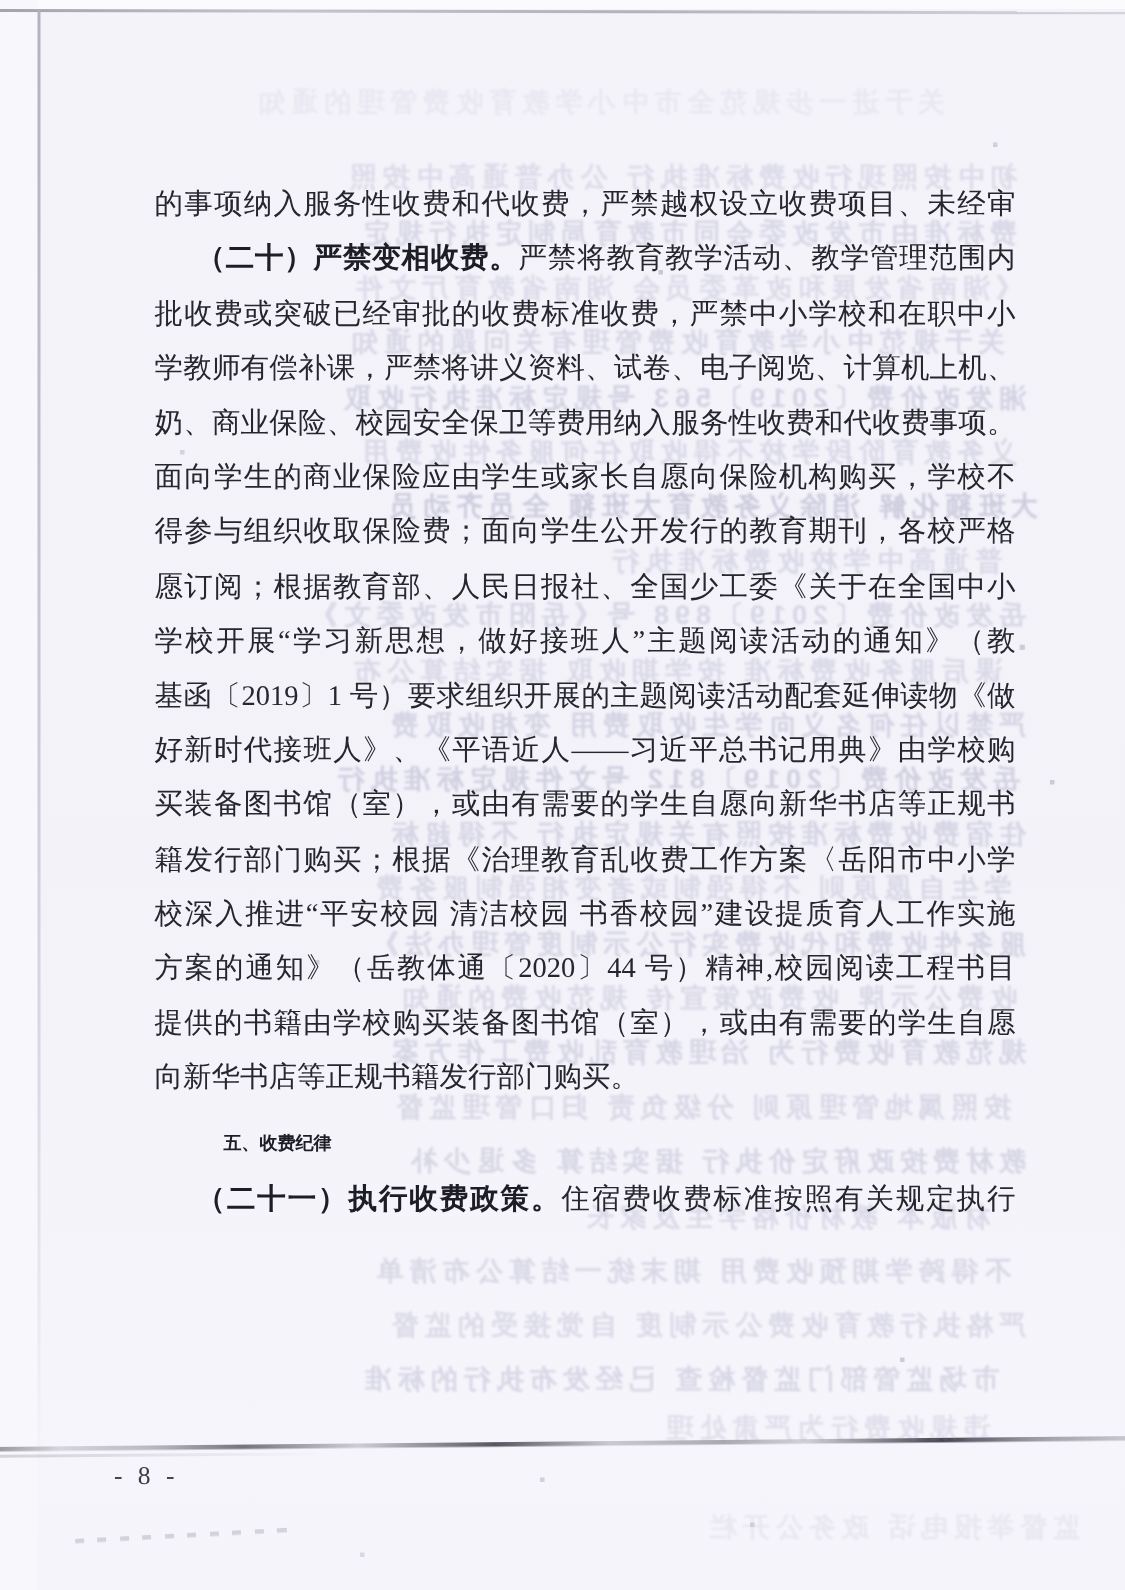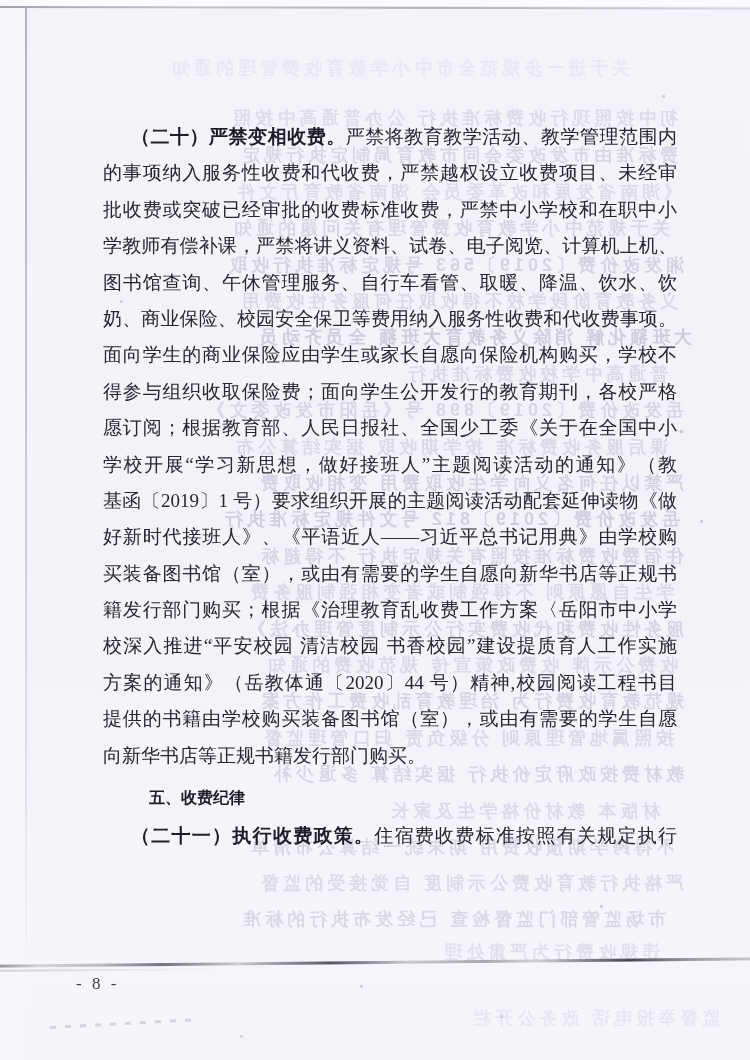--- a/index.html
+++ b/index.html
@@ -40,21 +40,21 @@
     font-family:"Liberation Sans","DejaVu Sans",sans-serif;font-weight:700;font-size:18px;
     letter-spacing:4px;color:#8a8bb0;transform:scaleX(-1);filter:blur(.7px);}
   
   .text-layer{position:absolute;top:119px;left:103px;width:574px;z-index:2;color:#26262e;}
   .line{height:36.4px;line-height:36.4px;font-size:19px;text-align:justify;overflow:visible;}
   .line.fill{text-align-last:justify;}
   .line.indent{padding-left:28px;}
   .seg{color:#26262e;}
   .seg.bold{font-family:"Liberation Sans","DejaVu Sans",sans-serif;font-weight:700;color:#1d1d26;}
   .block.heading .line{font-family:"Liberation Sans","DejaVu Sans",sans-serif;font-weight:700;
-    font-size:16px;height:40px;line-height:40px;padding-left:46px;margin-top:4px;
+    font-size:12px;height:40px;line-height:40px;padding-left:46px;margin-top:4px;
     text-align:left;text-align-last:auto;color:#1d1d26;}
   
   .page-number{position:absolute;top:974px;left:76px;z-index:2;font-size:17px;
     letter-spacing:3px;color:#3c3c46;font-family:"Liberation Serif","DejaVu Serif",serif;}
 </style>
 </head>
 <body>
 
 <div class="page">
 
@@ -87,25 +87,24 @@
       <div class="bleed-row" style="top: 799px; left: 230px; width: 430px; opacity: 0.24;">材版本 教材价格学生及家长</div>
       <div class="bleed-row" style="top: 835px; left: 66px; width: 608px; opacity: 0.26;">不得跨学期预收费用 期末统一结算公布清单</div>
       <div class="bleed-row" style="top: 871px; left: 66px; width: 618px; opacity: 0.24;">严格执行教育收费公示制度 自觉接受的监督</div>
       <div class="bleed-row" style="top: 907px; left: 66px; width: 600px; opacity: 0.27;">市场监管部门监督检查 已经发布执行的标准</div>
       <div class="bleed-row" style="top: 940px; left: 320px; width: 340px; opacity: 0.2;">违规收费行为严肃处理</div>
       <div class="bleed-row" style="top: 1006px; left: 420px; width: 300px; opacity: 0.12;">监督举报电话 政务公开栏</div>
     </div>
 
   <div class="text-layer" id="text-layer">
       <div class="block paragraph">
+        <div class="line fill"><span class="seg">的事项纳入服务性收费和代收费，严禁越权设立收费项目、未经审</span></div>
         <div class="line fill indent"><span class="seg bold">（二十）严禁变相收费。</span><span class="seg">严禁将教育教学活动、教学管理范围内</span></div>
-        <div class="line fill"><span class="seg">的事项纳入服务性收费和代收费，严禁越权设立收费项目、未经审</span></div>
         <div class="line fill"><span class="seg">批收费或突破已经审批的收费标准收费，严禁中小学校和在职中小</span></div>
         <div class="line fill"><span class="seg">学教师有偿补课，严禁将讲义资料、试卷、电子阅览、计算机上机、</span></div>
-        <div class="line fill"><span class="seg">图书馆查询、午休管理服务、自行车看管、取暖、降温、饮水、饮</span></div>
         <div class="line fill"><span class="seg">奶、商业保险、校园安全保卫等费用纳入服务性收费和代收费事项。</span></div>
         <div class="line fill"><span class="seg">面向学生的商业保险应由学生或家长自愿向保险机构购买，学校不</span></div>
         <div class="line fill"><span class="seg">得参与组织收取保险费；面向学生公开发行的教育期刊，各校严格</span></div>
         <div class="line fill"><span class="seg">愿订阅；根据教育部、人民日报社、全国少工委《关于在全国中小</span></div>
         <div class="line fill"><span class="seg">学校开展“学习新思想，做好接班人”主题阅读活动的通知》（教</span></div>
         <div class="line fill"><span class="seg">基函〔2019〕1 号）要求组织开展的主题阅读活动配套延伸读物《做</span></div>
         <div class="line fill"><span class="seg">好新时代接班人》、《平语近人——习近平总书记用典》由学校购</span></div>
         <div class="line fill"><span class="seg">买装备图书馆（室），或由有需要的学生自愿向新华书店等正规书</span></div>
         <div class="line fill"><span class="seg">籍发行部门购买；根据《治理教育乱收费工作方案〈岳阳市中小学</span></div>
         <div class="line fill"><span class="seg">校深入推进“平安校园 清洁校园 书香校园”建设提质育人工作实施</span></div>

